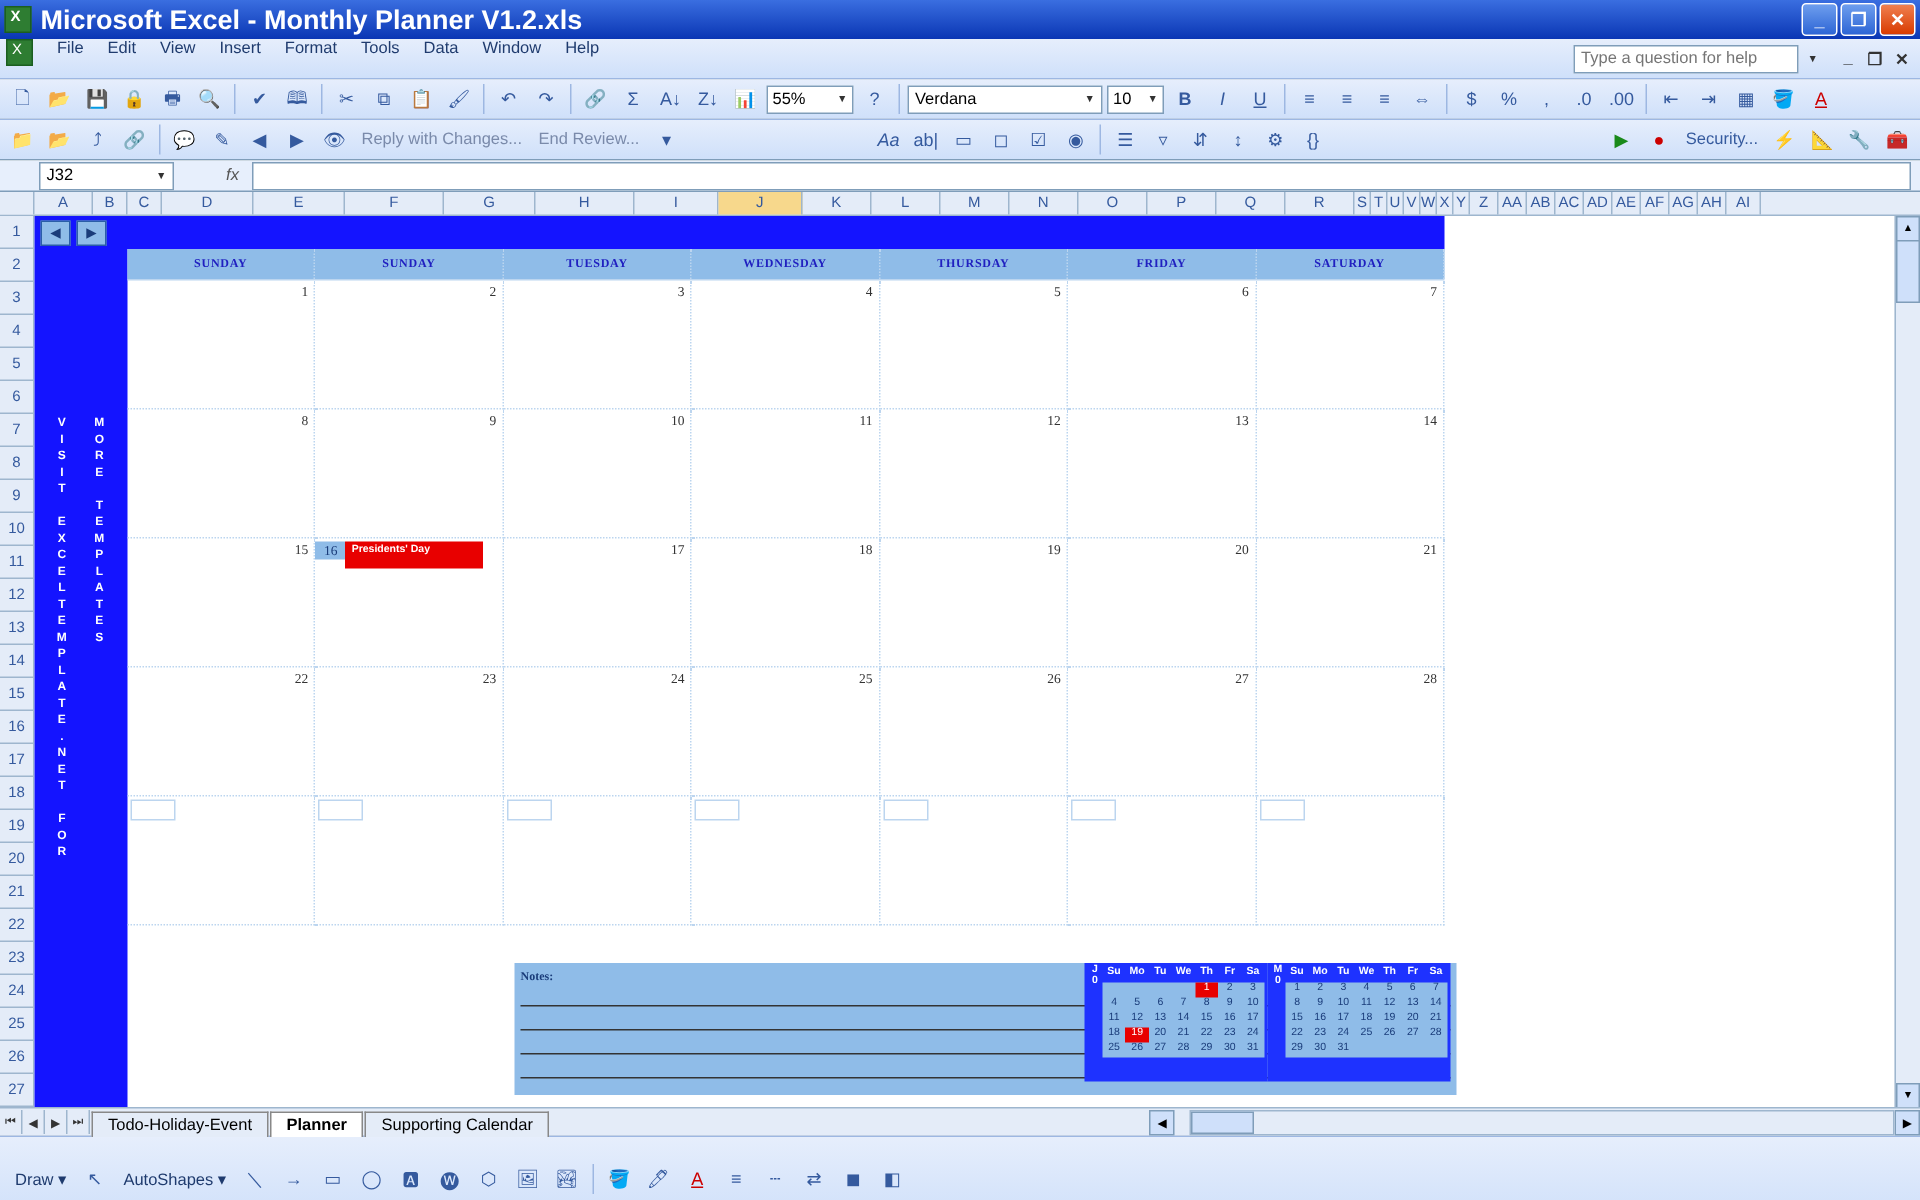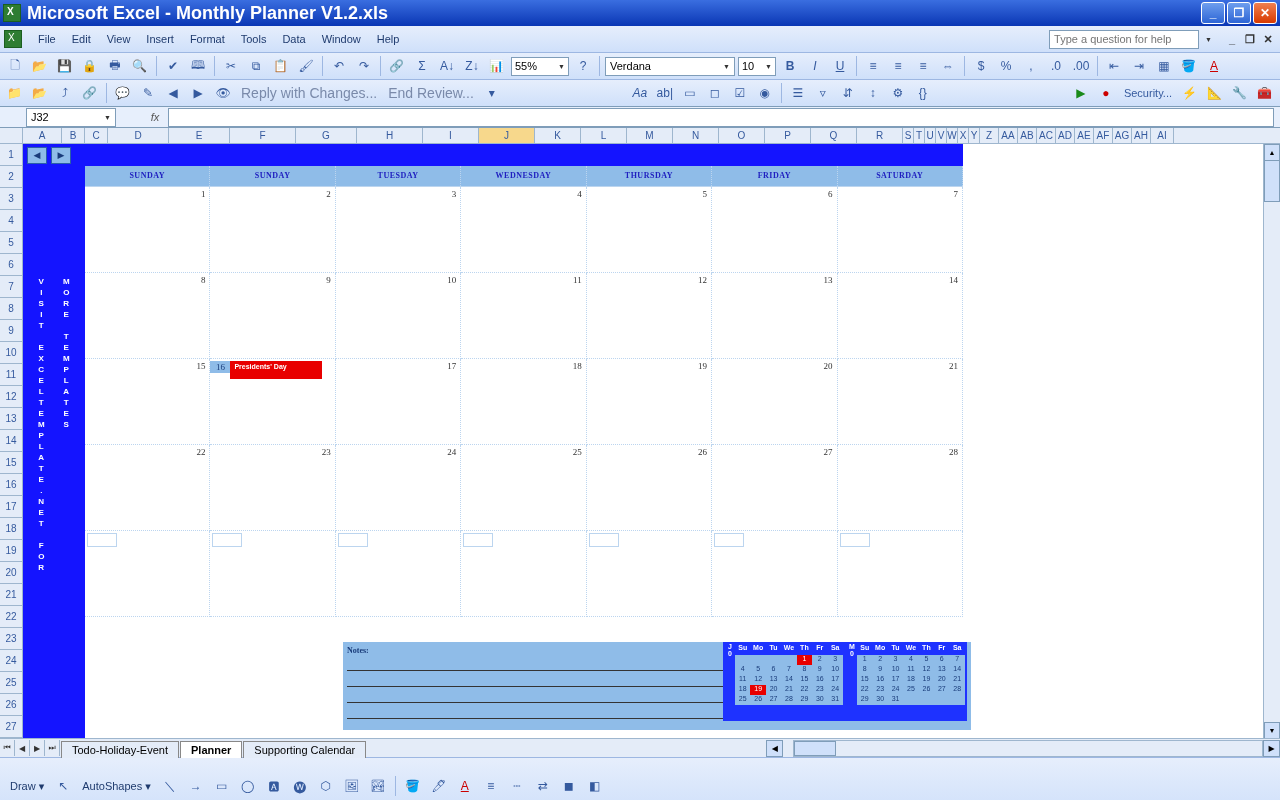--- a/index.html
+++ b/index.html
@@ -6,38 +6,38 @@
 
 .titlebar{height:26px;background:linear-gradient(#3a6ee0,#0a36b4);display:flex;align-items:center;color:#fff;padding:0 3px;font-weight:bold}
 .titlebar .excel-icon{width:16px;height:16px;background:#2e7d32;border:1px solid #1b5e20;position:relative;margin-right:6px}
 .titlebar .excel-icon::after{content:"X";color:#fff;font-size:10px;position:absolute;left:3px;top:1px}
 .titlebar span{font-size:18px}
 .winbtns{margin-left:auto;display:flex;gap:2px}
 .winbtn{width:22px;height:20px;border:1px solid #fff;border-radius:3px;display:flex;align-items:center;justify-content:center;font-weight:bold;color:#fff;font-size:12px}
 .winmin,.winmax{background:linear-gradient(#6e9eee,#2d65d5)}
 .winclose{background:linear-gradient(#f08050,#d83a00);border:1px solid #fff}
 
-.menubar{height:26px;background:linear-gradient(#e6eefc,#cfe0fa);display:flex;align-items:center;padding:0 4px;border-bottom:1px solid #9db7e2}
+.menubar{height:26px;background:linear-gradient(#e6eefc,#cfe0fa);display:flex;padding:0 4px;border-bottom:1px solid #9db7e2}
 .menubar .appicon{width:16px;height:16px;background:#2e7d32;border:1px solid #1b5e20;margin-right:8px;position:relative}
 .menubar .appicon::after{content:"X";color:#fff;font-size:10px;position:absolute;left:3px;top:1px}
 .menu-item{padding:2px 8px;color:#1f3b6e;cursor:default}
 .help-box{margin-left:auto;display:flex;align-items:center;gap:6px}
 .help-input{width:140px;height:17px;border:1px solid #7f9db9;font-size:11px;color:#888;padding:0 4px}
 .docbtns{display:flex;gap:2px;margin-left:6px}
 .docbtn{width:16px;height:14px;display:flex;align-items:center;justify-content:center;color:#333;font-size:11px;font-weight:bold}
 
 .toolbar{height:26px;background:linear-gradient(#e6eefc,#cfe0fa);display:flex;align-items:center;padding:0 4px;border-bottom:1px solid #9db7e2;gap:3px}
 .tb-sep{width:1px;height:20px;background:#9db7e2;margin:0 2px}
 .tb-btn{width:20px;height:20px;display:flex;align-items:center;justify-content:center;border:1px solid transparent;border-radius:2px;color:#355a9e;font-size:12px}
 .zoom-box{width:50px;height:17px;border:1px solid #7f9db9;background:#fff;font-size:11px;padding:0 3px;display:flex;align-items:center;justify-content:space-between}
 .font-box{width:120px;height:17px;border:1px solid #7f9db9;background:#fff;font-size:11px;padding:0 4px;display:flex;align-items:center;justify-content:space-between}
 .size-box{width:30px;height:17px;border:1px solid #7f9db9;background:#fff;font-size:11px;padding:0 3px;display:flex;align-items:center;justify-content:space-between}
 .dd{font-size:7px;color:#333}
 .toolbar2{height:26px;background:linear-gradient(#e6eefc,#cfe0fa);display:flex;align-items:center;padding:0 4px;border-bottom:1px solid #7f9db9;gap:3px}
-.reply{font-size:14px;color:#7a8aaa;padding:0 4px}
+.reply{font-size:11px;color:#7a8aaa;padding:0 4px}
 .sec-label{font-size:11px;color:#355a9e;padding:0 4px}
 
 .formulabar{height:20px;background:#e7effc;display:flex;align-items:center;border-bottom:1px solid #7f9db9}
 .namebox{width:80px;height:17px;border:1px solid #7f9db9;background:#fff;margin-left:26px;display:flex;align-items:center;justify-content:space-between;padding:0 4px;font-size:11px}
 .fx{width:18px;height:18px;display:flex;align-items:center;justify-content:center;font-style:italic;color:#555;margin-left:30px}
 .formula-input{flex:1;height:17px;border:1px solid #7f9db9;background:#fff;margin-left:4px;margin-right:6px}
 
 .sheet-area{position:relative;background:#fff;height:610px;display:flex;flex-direction:column}
 .colheads{height:15px;background:#e4ecf8;display:flex;border-bottom:1px solid #9eb6ce}
 .corner{width:22px;border-right:1px solid #9eb6ce;background:#e4ecf8}

